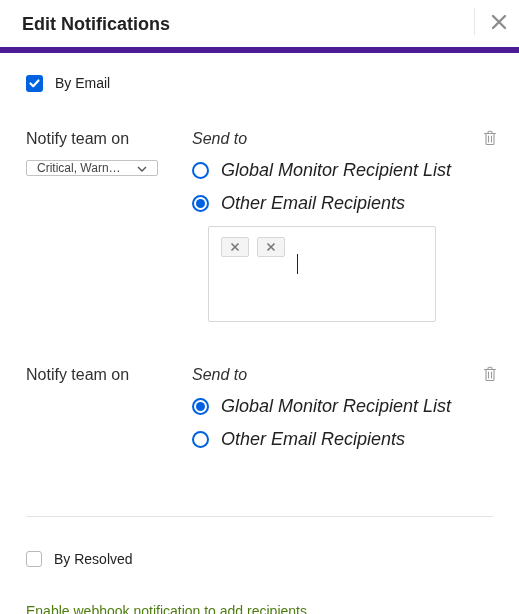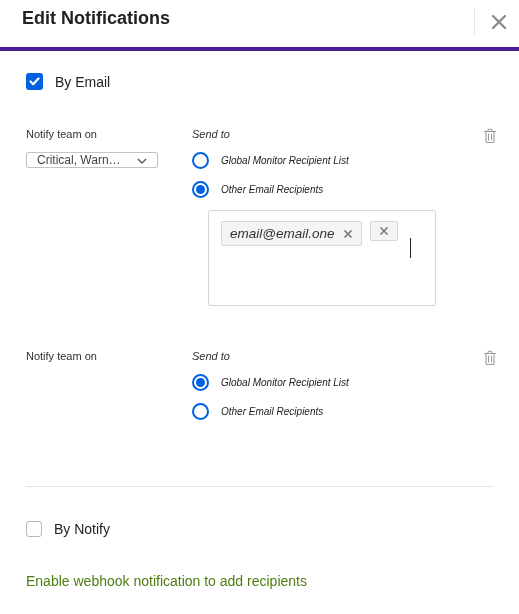--- a/index.html
+++ b/index.html
@@ -7,24 +7,24 @@
     width: 519px;
     height: 614px;
     font-family: -apple-system, BlinkMacSystemFont, "Segoe UI", Arial, sans-serif;
     font-size: 14px;
     color: #303030;
     background: #fff;
     overflow: hidden;
   }
   .header {
     display: flex;
-    align-items: flex-start;
+    align-items: flex-end;
     justify-content: space-between;
     padding: 8px 10px 12px 22px;
-    border-bottom: 4px solid #4c1d95;
+    border-bottom: 6px solid #4c1d95;
   }
   .header h1 {
     font-size: 18px;
     font-weight: 600;
     color: #222;
   }
   .close-x {
     color: #888;
     cursor: pointer;
     line-height: 0;
@@ -32,21 +32,20 @@
     border-left: 1px solid #e6e6e6;
     height: 27px;
     display: flex;
     align-items: center;
   }
   .content {
     padding: 22px 26px 0 26px;
   }
   .section-row {
     display: flex;
-    align-items: center;
     gap: 12px;
   }
   .checkbox {
     width: 17px;
     height: 17px;
     border-radius: 3px;
     display: inline-flex;
     align-items: center;
     justify-content: center;
     flex-shrink: 0;
@@ -73,21 +72,21 @@
   }
   .block .left {
     width: 166px;
     flex-shrink: 0;
   }
   .block .right {
     flex: 1;
     font-style: italic;
   }
   .field-label {
-    font-size: 11px;
+    font-size: 16px;
     color: #303030;
     margin-bottom: 12px;
   }
   .select {
     width: 132px;
     height: 16px;
     border: 1px solid #c3c3c3;
     background: #fff;
     display: flex;
     align-items: center;
@@ -126,21 +125,21 @@
     border: 2px solid #0062e1;
   }
   .radio.on::after {
     content: "";
     position: absolute;
     top: 2px; left: 2px; right: 2px; bottom: 2px;
     background: #0062e1;
     border-radius: 50%;
   }
   .radio-label {
-    font-size: 10px;
+    font-size: 18px;
     color: #222;
   }
   .emails-box {
     margin-left: 16px;
     margin-top: 8px;
     border: 1px solid #d7d7d7;
     border-radius: 2px;
     padding: 10px 12px 30px 12px;
     display: flex;
     flex-wrap: wrap;
@@ -237,21 +236,20 @@
       <div class="radio-row">
         <span class="radio off"></span>
         <span class="radio-label">Global Monitor Recipient List</span>
       </div>
       <div class="radio-row">
         <span class="radio on"></span>
         <span class="radio-label">Other Email Recipients</span>
       </div>
       <div class="emails-box">
         <span class="chip">
-          <span>email@email.one</span>
           <span class="rm">
             <svg width="10" height="10" viewBox="0 0 10 10">
                 <path d="M1.5 1.5 L8.5 8.5 M8.5 1.5 L1.5 8.5" stroke="#777" stroke-width="1.6"></path>
               </svg>
           </span>
         </span>
         <span class="chip">
           <span class="rm">
             <svg width="10" height="10" viewBox="0 0 10 10">
                 <path d="M1.5 1.5 L8.5 8.5 M8.5 1.5 L1.5 8.5" stroke="#777" stroke-width="1.6"></path>
@@ -282,18 +280,18 @@
         <span class="radio off"></span>
         <span class="radio-label">Other Email Recipients</span>
       </div>
     </div>
   </div>
 
   <div class="divider"></div>
 
   <div class="section-row">
     <span class="checkbox unchecked"></span>
-    <span class="section-label">By Notify</span>
+    <span class="section-label">By Resolved</span>
   </div>
 
   <div class="webhook-hint">Enable webhook notification to add recipients</div>
 
 </div>
 
 </body></html>

